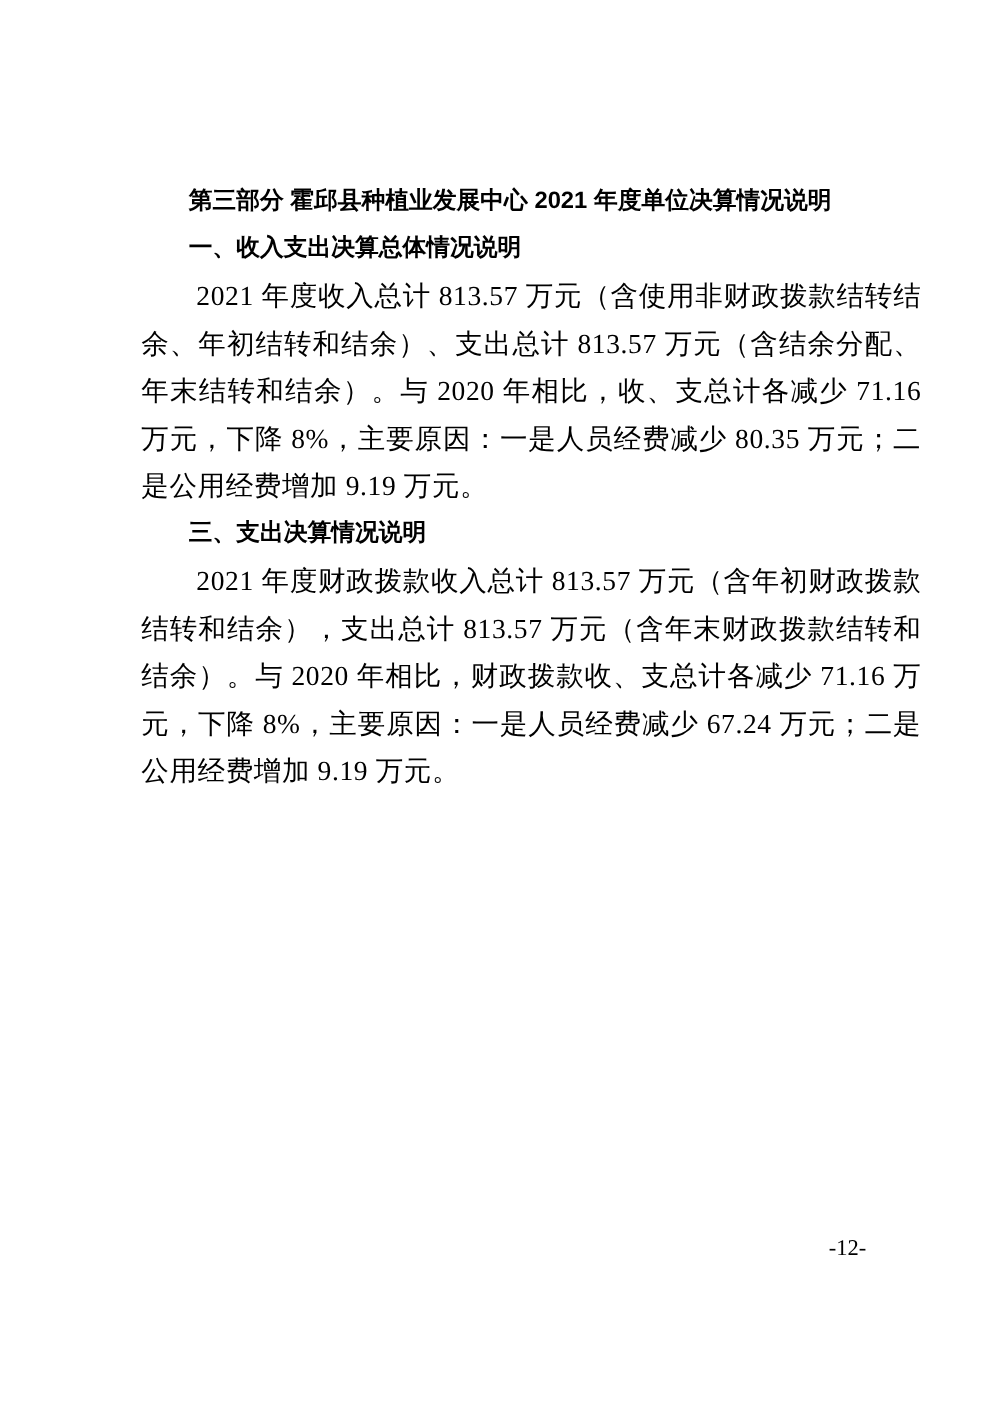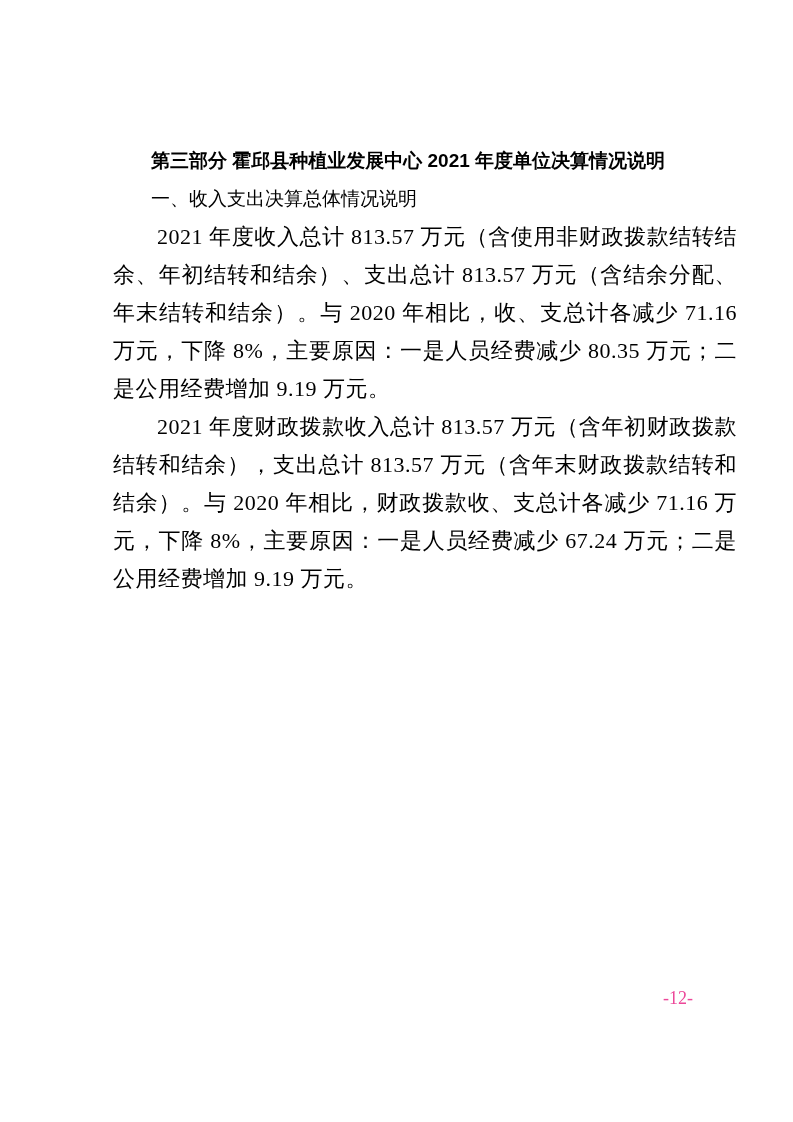--- a/index.html
+++ b/index.html
@@ -23,50 +23,51 @@
   .doc-title {
     font-family: "Liberation Sans", "DejaVu Sans", sans-serif;
     font-weight: bold;
     font-size: 19px;
     line-height: 39px;
     text-indent: 2em;
     text-align: justify;
   }
   .sec-heading {
     font-family: "Liberation Sans", "DejaVu Sans", sans-serif;
-    font-weight: normal;
+    font-weight: bold;
     font-size: 19px;
     line-height: 38px;
     text-indent: 2em;
   }
   .sec-body {
     font-size: 22px;
     line-height: 38px;
     text-indent: 2em;
     text-align: justify;
     letter-spacing: 0.5px;
   }
   .page-number {
     position: absolute;
     top: 988px;
     right: 100px;
     font-size: 18px;
     font-family: "Liberation Serif", "DejaVu Serif", serif;
-    color: #ec4899;
+    color: #000000;
   }
 </style>
 </head>
 <body>
 
 <div class="page">
 
   <div class="doc-title">第三部分 霍邱县种植业发展中心 2021 年度单位决算情况说明</div>
 
   <div class="sec-heading">一、收入支出决算总体情况说明</div>
   <div class="sec-body">2021 年度收入总计 813.57 万元（含使用非财政拨款结转结余、年初结转和结余）、支出总计 813.57 万元（含结余分配、年末结转和结余）。与 2020 年相比，收、支总计各减少 71.16 万元，下降 8%，主要原因：一是人员经费减少 80.35 万元；二是公用经费增加 9.19 万元。</div>
 
 
+  <div class="sec-heading">三、支出决算情况说明</div>
 
   <div class="sec-body">2021 年度财政拨款收入总计 813.57 万元（含年初财政拨款结转和结余），支出总计 813.57 万元（含年末财政拨款结转和结余）。与 2020 年相比，财政拨款收、支总计各减少 71.16 万元，下降 8%，主要原因：一是人员经费减少 67.24 万元；二是公用经费增加 9.19 万元。</div>
 
   <div class="page-number">-12-</div>
 
 </div>
 
 </body></html>

